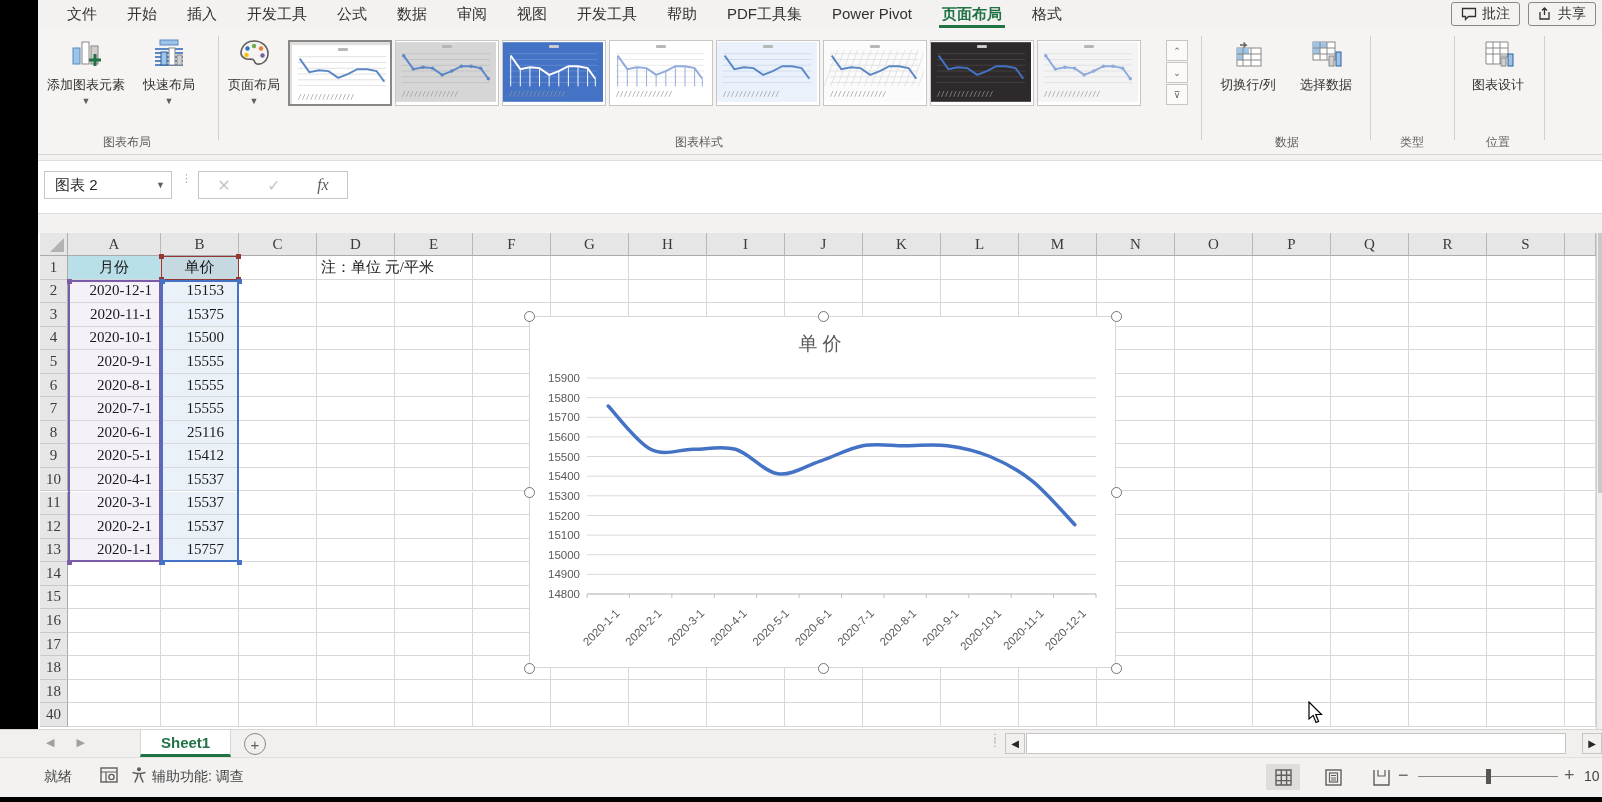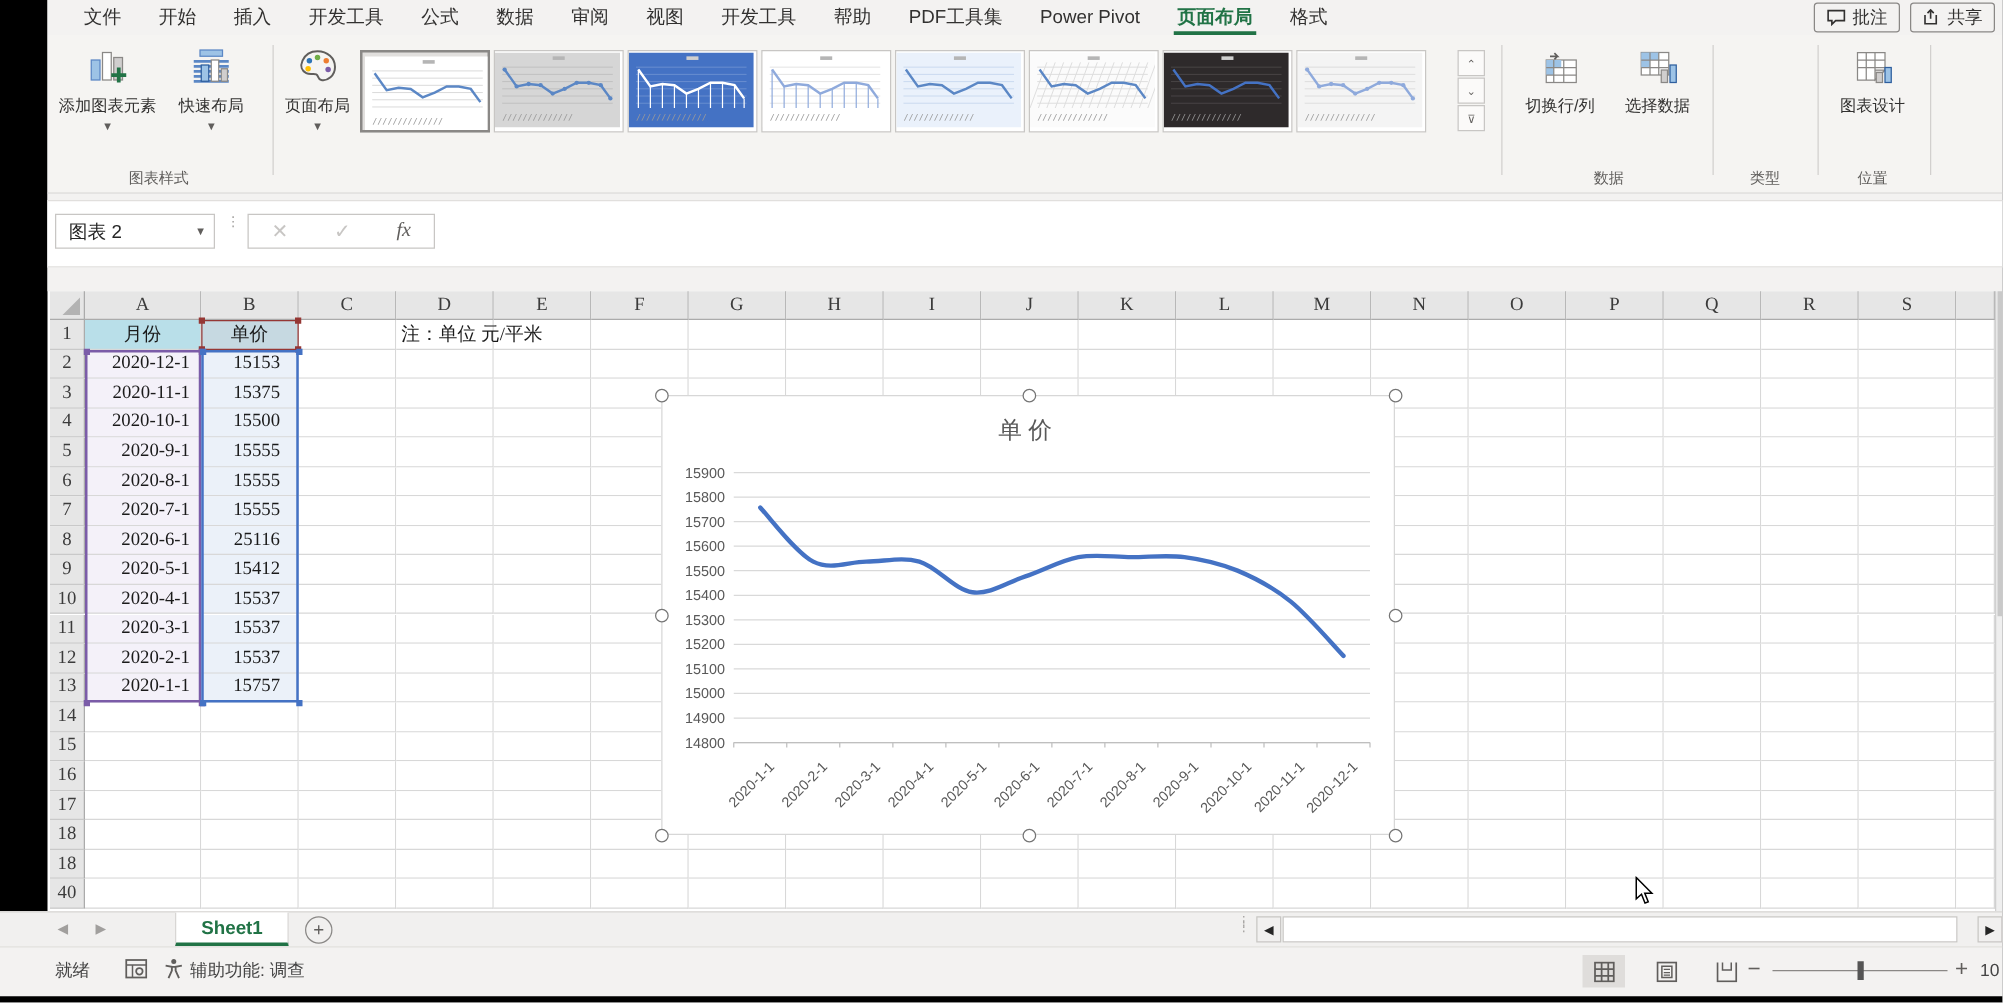--- a/index.html
+++ b/index.html
@@ -173,21 +173,21 @@
       <svg width="34" height="34" viewBox="0 0 34 34">
         <rect x="8" y="2" width="18" height="5" fill="#9DC3E6" stroke="#5B87C5"></rect>
         <path d="M3 11h28M3 15h28M3 19h28M3 23h28M3 27h28" stroke="#5B87C5" stroke-width="2.2"></path>
         <rect x="9" y="14" width="6" height="13" fill="#9DC3E6" stroke="#2E5E9E"></rect>
         <rect x="17" y="10" width="6" height="17" fill="#fff" stroke="#8A8886"></rect>
         <rect x="25" y="17" width="5" height="10" fill="#D0CECE" stroke="#8A8886"></rect>
       </svg>
       <span>快速布局</span>
       <span class="chev">▼</span>
     </div>
-    <div class="group-label" style="left:8px; width:162px;">图表样式</div>
+    <div class="group-label" style="left:8px; width:162px;">图表布局</div>
     <div class="vsep" style="left:180px;"></div>
 
     <div class="rbtn" style="left:186px; top:10px; width:60px;">
       <svg width="34" height="34" viewBox="0 0 34 34">
         <path d="M17 3c8 0 14 5.5 14 12.5S25 27 20 26c-3-.6-2-3.5-4-4.5s-5 .5-8-1C4.5 18.7 3 15 5 10.5 7 6 11.5 3 17 3z" fill="none" stroke="#605E5C" stroke-width="1.6"></path>
         <circle cx="10.5" cy="10.5" r="2.2" fill="#2E75B6"></circle>
           <circle cx="17" cy="8" r="2.2" fill="#70AD47"></circle>
         <circle cx="24" cy="10.5" r="2.2" fill="#ED7D31"></circle>
           <circle cx="25.5" cy="17.5" r="2.2" fill="#7B5CA8"></circle>
         <circle cx="9.5" cy="17" r="2.2" fill="#FFC000"></circle>
@@ -344,20 +344,21 @@
             <circle cx="68" cy="25" r="1.8" fill="#8FAADC"></circle>
             <circle cx="78" cy="25" r="1.8" fill="#8FAADC"></circle>
             <circle cx="88" cy="27" r="1.8" fill="#8FAADC"></circle>
             <circle cx="96" cy="38" r="1.8" fill="#8FAADC"></circle>
     <text x="6" y="56" font-size="7" fill="#999999" font-family="monospace">//////////////</text>
   </svg></div>
       </div>
     <div class="gal-btn" style="top:12px;">⌃</div>
     <div class="gal-btn" style="top:34px;">⌄</div>
     <div class="gal-btn" style="top:56px;">⊽</div>
+    <div class="group-label" style="left:186px; width:950px;">图表样式</div>
     <div class="vsep" style="left:1163px;"></div>
 
     <div class="rbtn" style="left:1172px; top:10px; width:76px;">
       <svg width="34" height="34" viewBox="0 0 34 34">
         <rect x="6" y="10" width="24" height="18" fill="#fff" stroke="#8A8886"></rect>
         <rect x="6" y="10" width="12" height="6" fill="#9DC3E6"></rect>
           <rect x="6" y="16" width="6" height="6" fill="#9DC3E6"></rect>
         <path d="M6 16h24M6 22h24M12 10v18M20 10v18" stroke="#8A8886"></path>
         <path d="M9 7h6l-2.5-2.5M15 7l-2.5 2.5" stroke="#605E5C" stroke-width="1.4" fill="none"></path>
       </svg>

